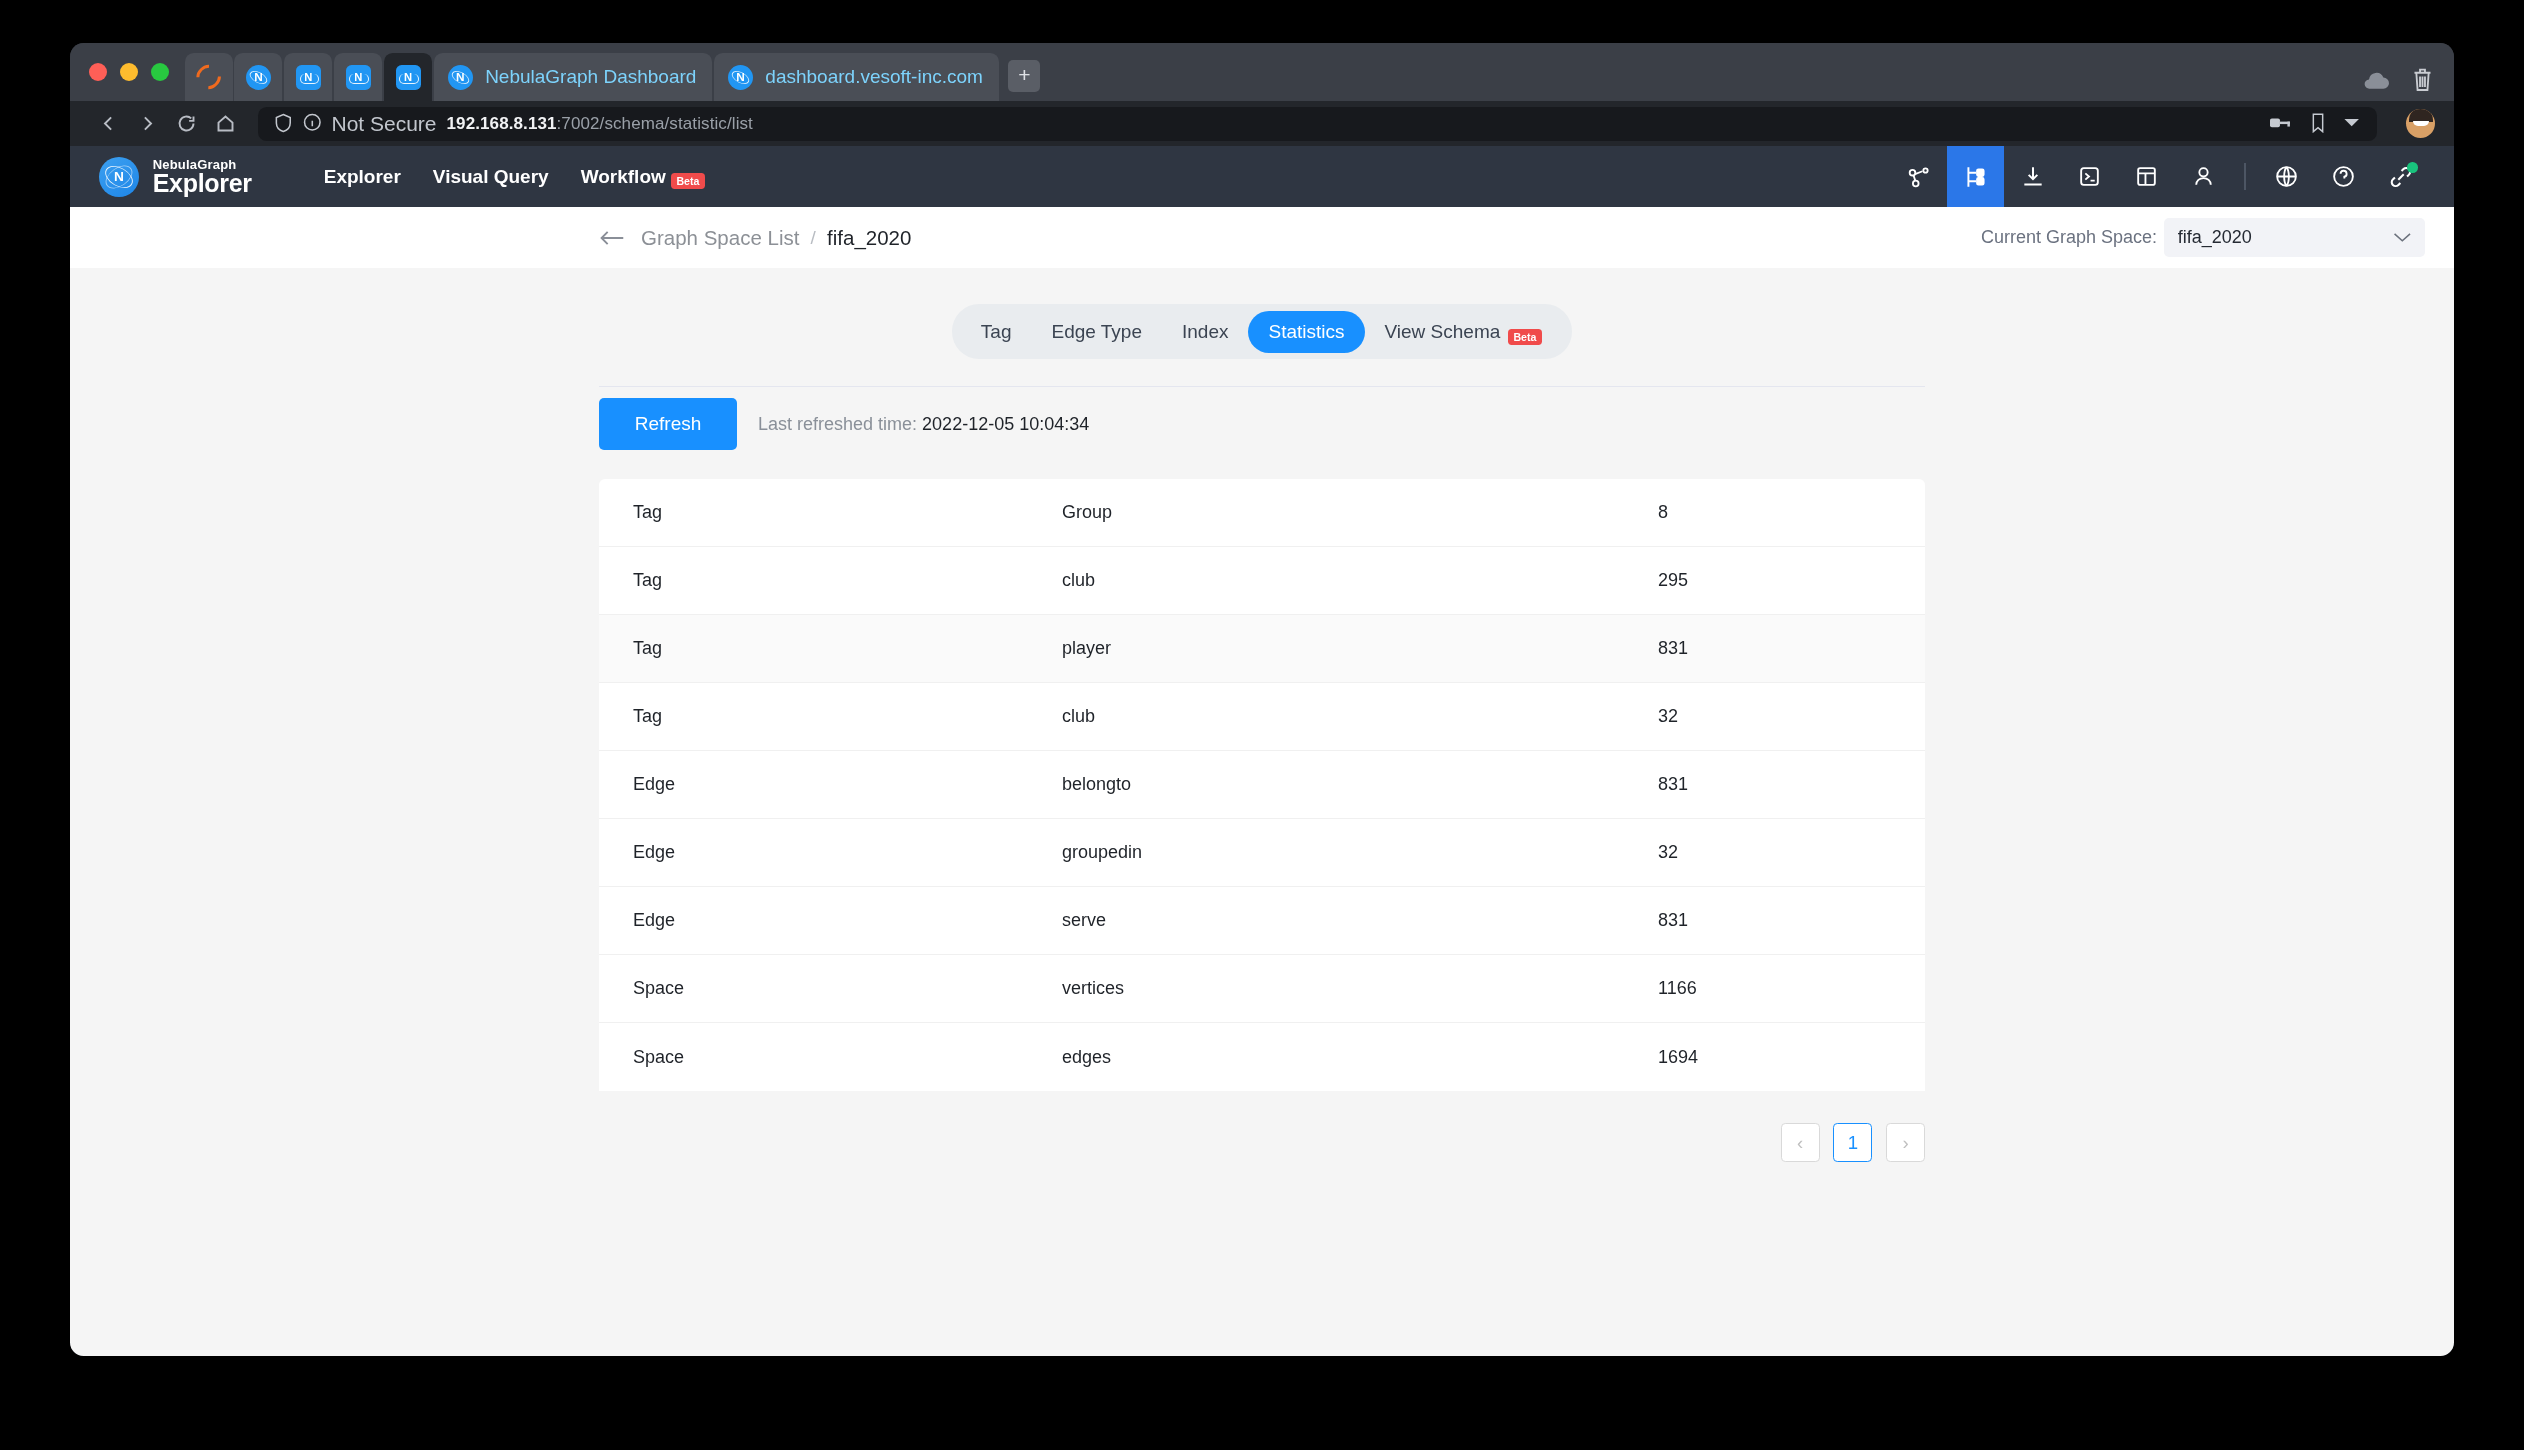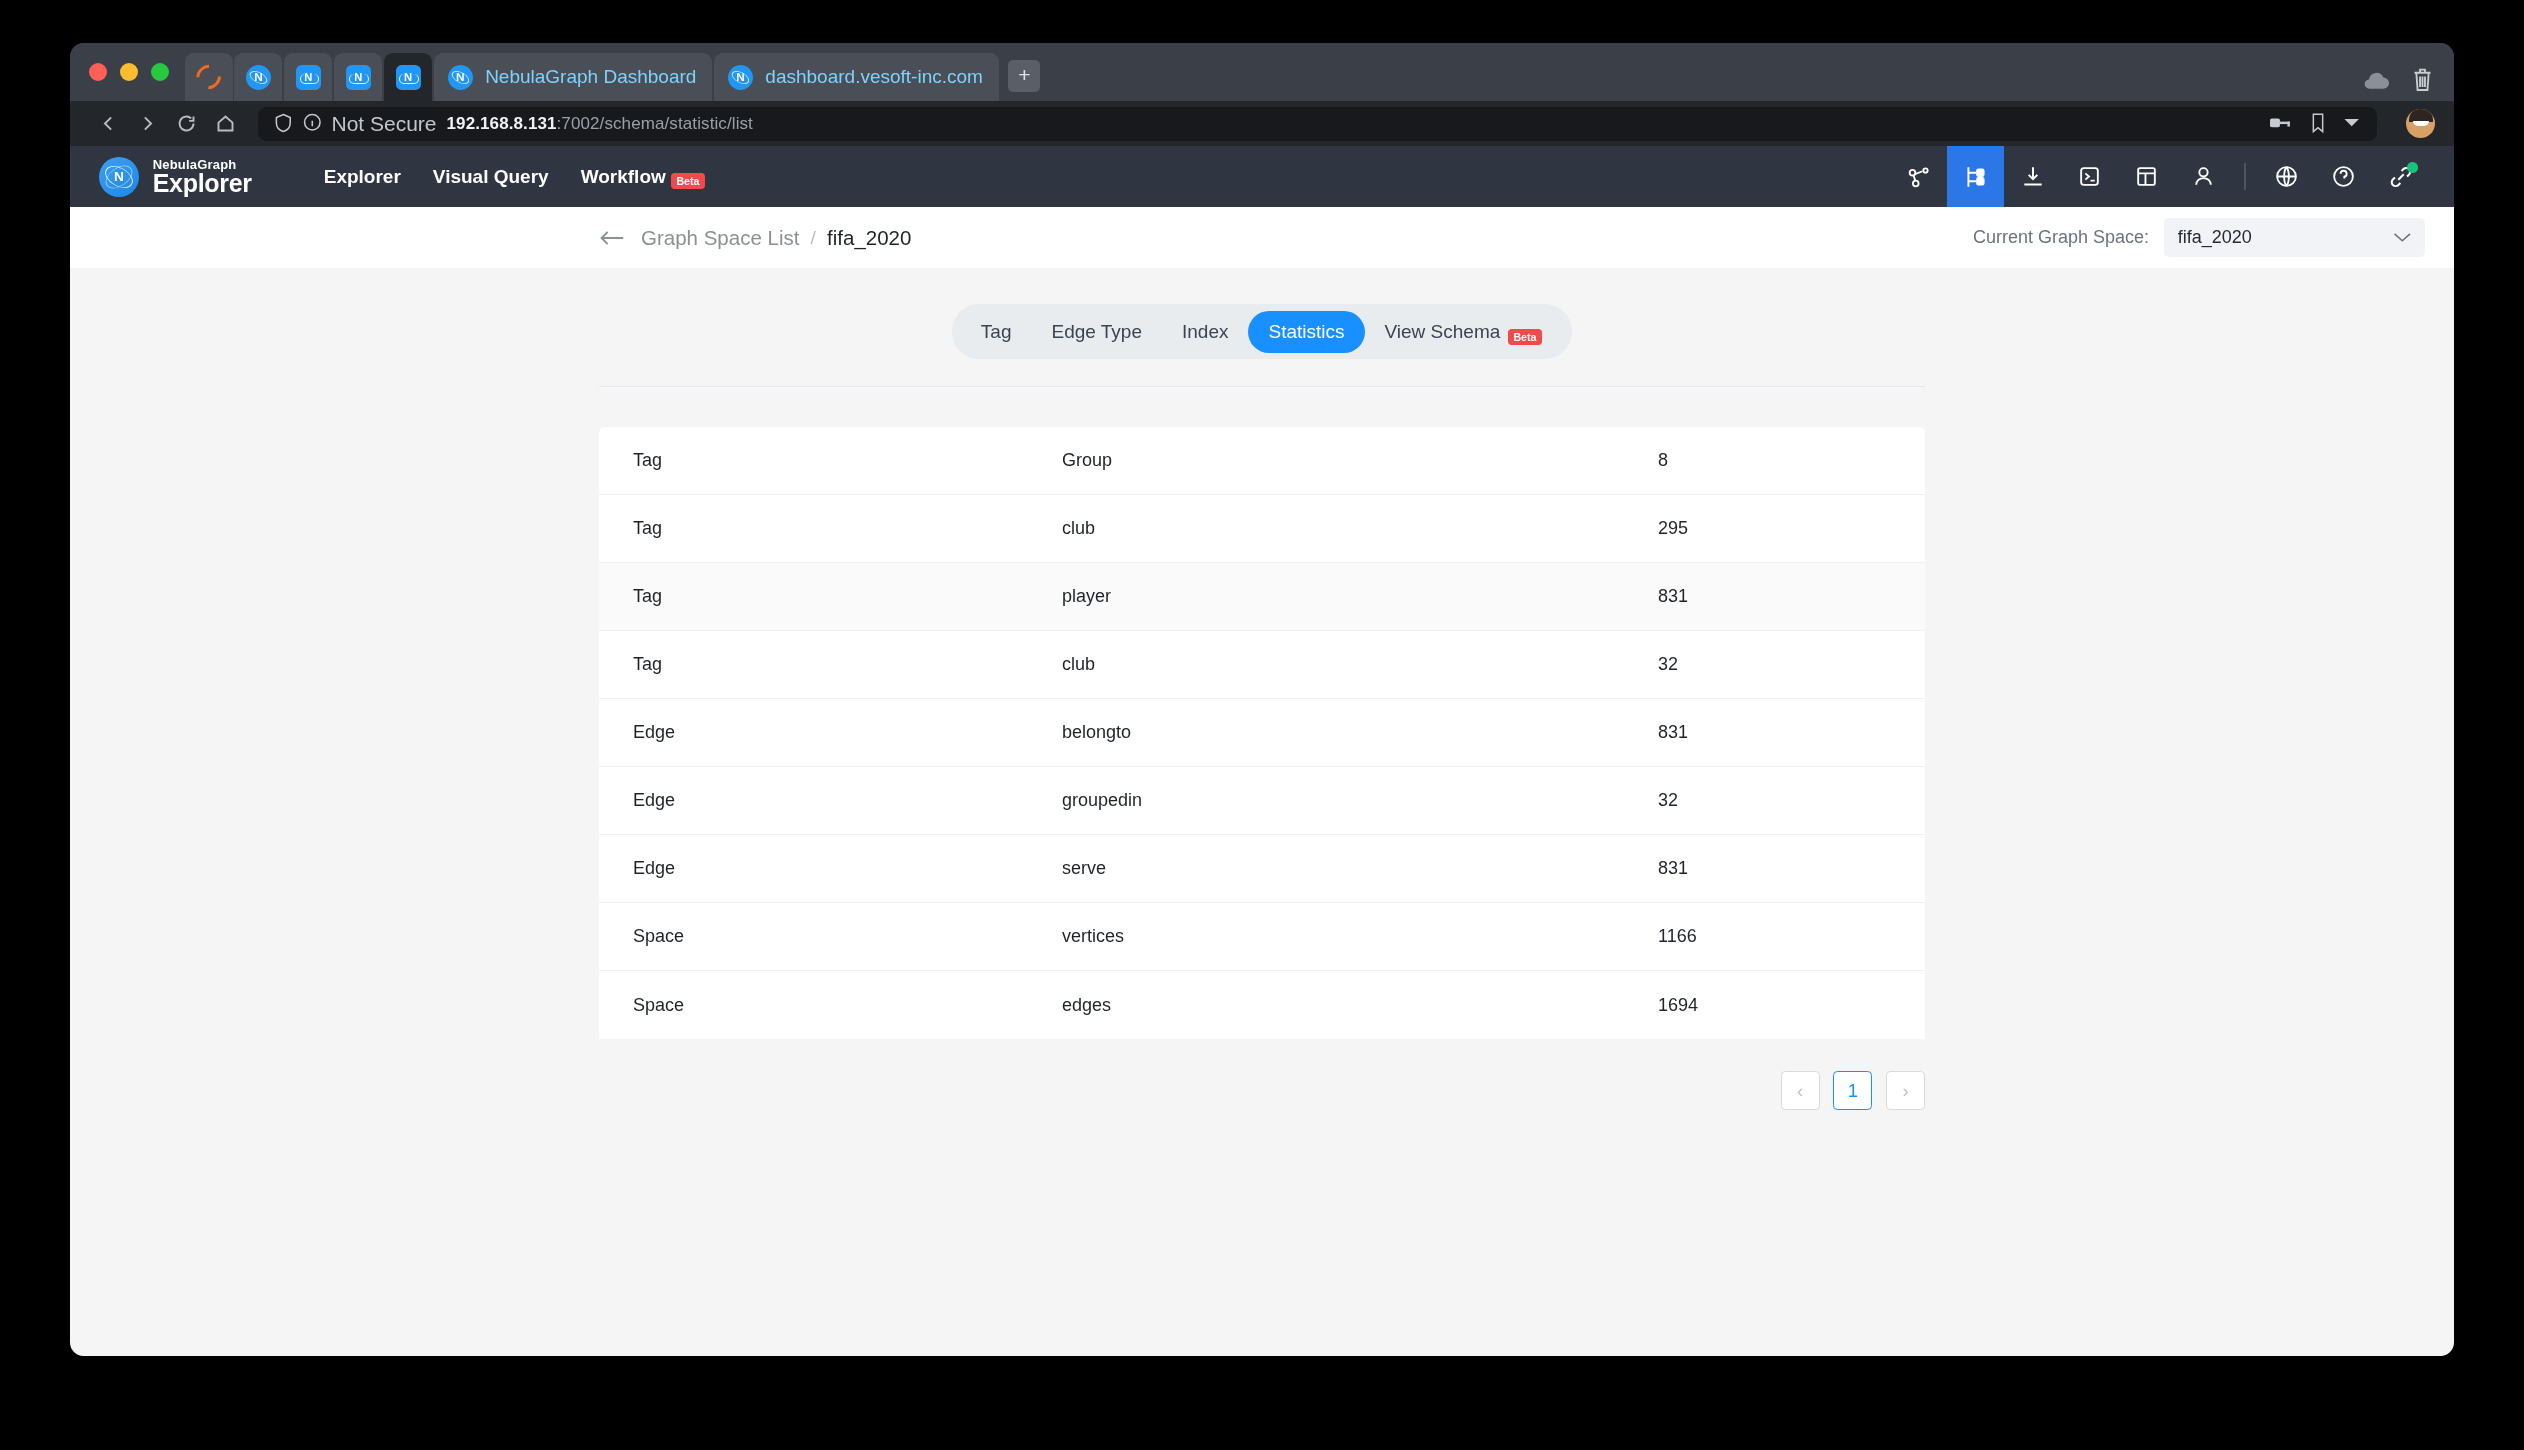--- a/index.html
+++ b/index.html
@@ -212,21 +212,21 @@
   .crumb-bar {
     height: 61px; background:#fff;
     display:flex; align-items:center;
     padding-left: 529px; padding-right: 29px;
     position: relative;
   }
   .back-arrow { color:#8a8f98; display:flex; align-items:center; margin-right:16px; }
   .crumb-link { color:#8c9096; font-size:20.5px; }
   .crumb-sep { color:#b9bdc3; font-size:19px; margin:0 11.2px; }
   .crumb-cur { color:#1f2329; font-size:20.5px; }
-  .space-picker { margin-left:auto; display:flex; align-items:center; gap:15px; }
+  .space-picker { margin-left:auto; display:flex; align-items:center; gap:7px; }
   .space-label { color:#6b7280; font-size:18px; }
   .space-select {
     width: 261px; height:39px; background:#f2f3f7; border-radius:5px;
     display:flex; align-items:center; padding:0 13.7px;
     color:#252a33; font-size:18px;
   }
   .space-select .chev { margin-left:auto; color:#6c727d; font-size:16px; }
 
   
   .content { position:relative; }
@@ -529,20 +529,27 @@
           <div class="pill-tab">
             <span>View Schema</span>
             <span class="badge-beta">Beta</span>
           </div>
         </div>
       </div>
 
       <div class="divider"></div>
 
       <div class="panel">
+        <div class="toolbar">
+          <div class="refresh-btn">Refresh</div>
+          <div class="refresh-meta">
+            <span>Last refreshed time:</span>
+            <b>2022-12-05 10:04:34</b>
+          </div>
+        </div>
 
         <div class="table">
 
           <div class="trow">
             <div class="c-type">Tag</div>
             <div class="c-name">Group</div>
             <div class="c-count">8</div>
           </div>
           <div class="trow">
             <div class="c-type">Tag</div>

